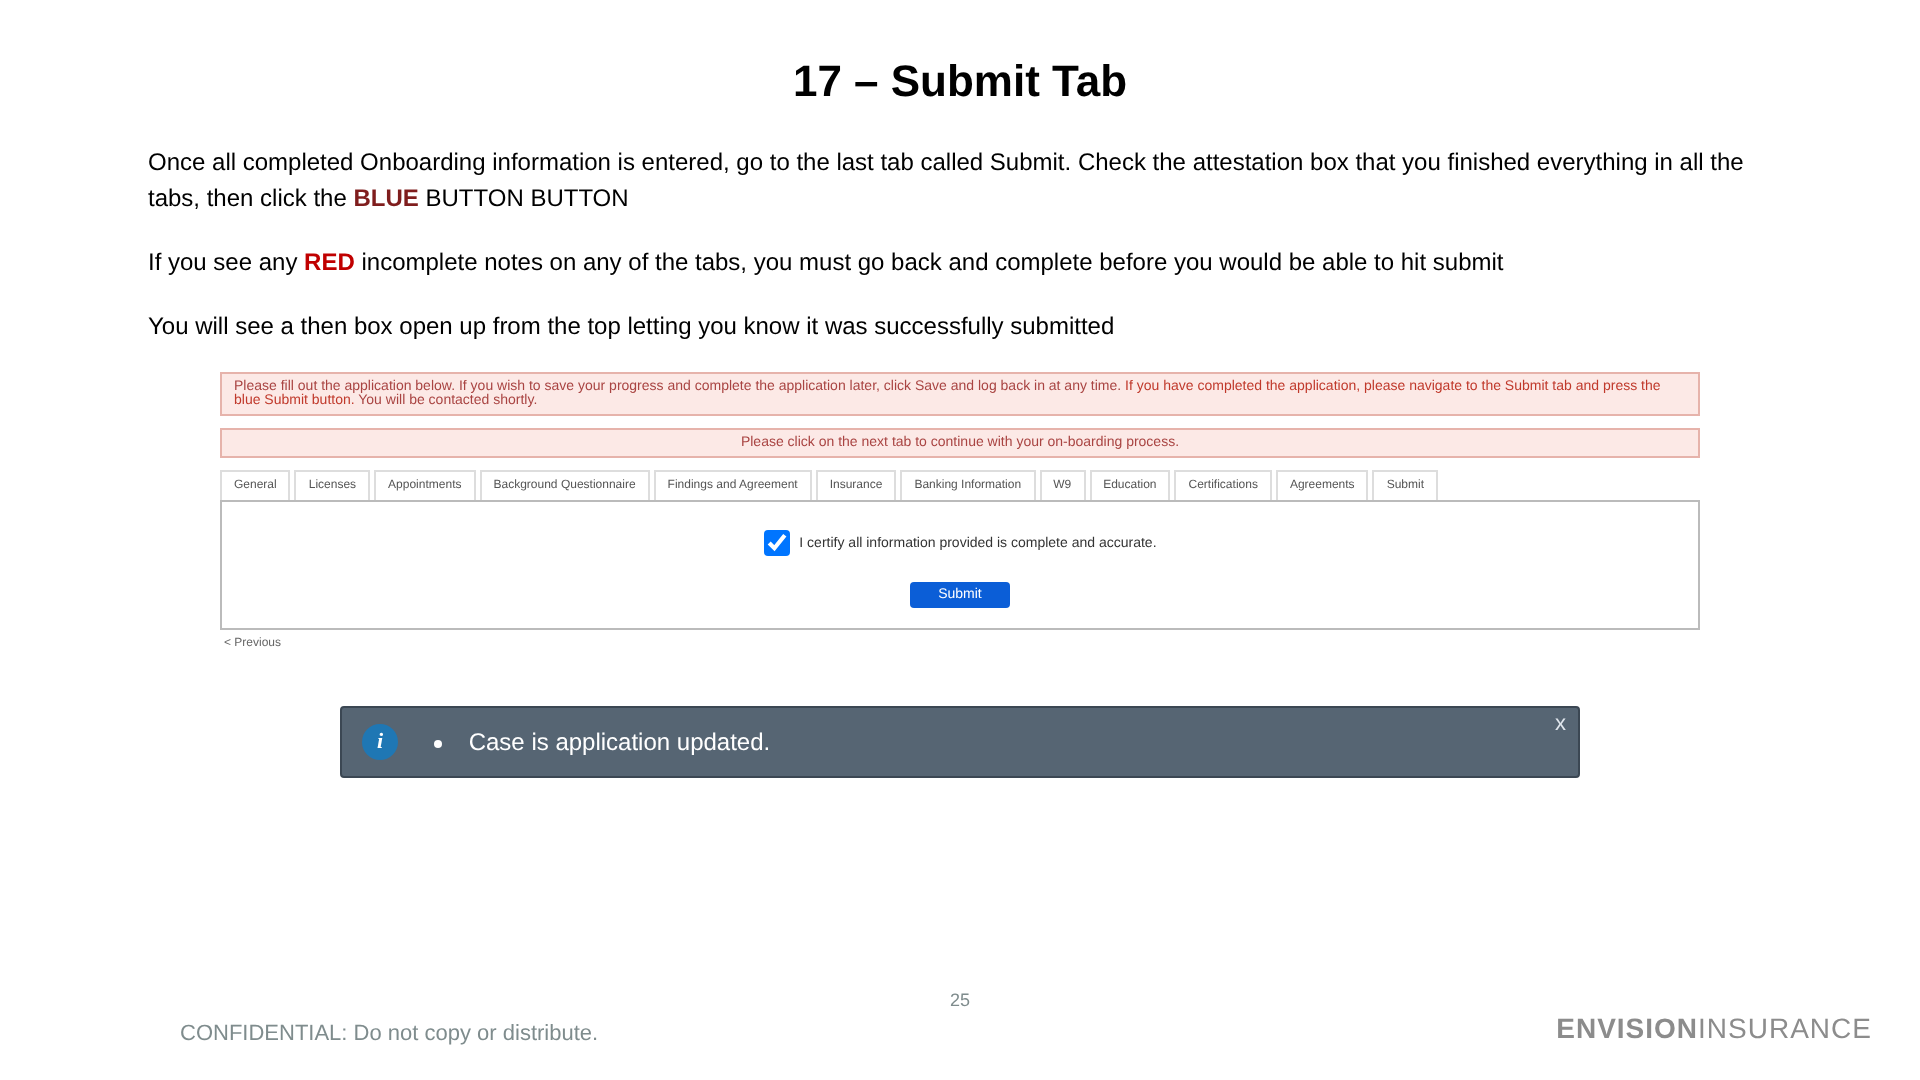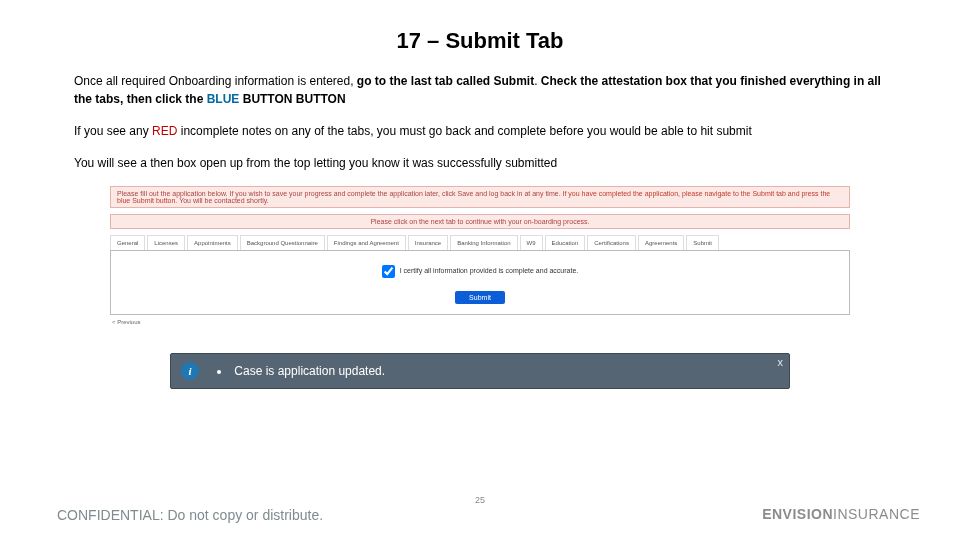--- a/index.html
+++ b/index.html
@@ -1,56 +1,56 @@
 <!DOCTYPE html>
 <html><head>
 <meta charset="utf-8">
 <style>
   * { box-sizing: border-box; margin: 0; padding: 0; }
   html, body { width: 960px; height: 540px; font-family: Arial, Helvetica, sans-serif; background: #fff; color: #000; }
   .slide { position: relative; width: 960px; height: 540px; padding: 28px 74px 0 74px; }
   .title { font-size: 22px; font-weight: 700; text-align: center; margin-bottom: 18px; }
   .body-text { font-size: 12px; line-height: 1.5; margin-bottom: 14px; }
-  .red { color: #c00000; font-weight: 400; }
-  .blue { color: #0369a1; font-weight: 700; }
-  .bold { font-weight: 700; }
+  .red { color: #c00000; font-weight: 700; }
+  .blue { color: #7f1d1d; font-weight: 700; }
+  .bold { font-weight: 400; }
 
   .screenshot { margin: 4px auto 0 auto; width: 740px; font-family: Arial, sans-serif; }
   .banner1 { background: #fce9e6; border: 1px solid #e6b3ab; padding: 3px 6px; font-size: 7px; color: #a94442; text-align: left; margin-bottom: 6px; }
   .banner1 .h1-red { color: #c0392b; }
   .banner2 { background: #fce9e6; border: 1px solid #e6b3ab; padding: 3px 6px; font-size: 7px; color: #a94442; text-align: center; margin-bottom: 6px; }
   .tabstrip { display: flex; border-bottom: 1px solid #bbb; font-size: 6px; color: #555; }
   .tab { padding: 4px 6px; border: 1px solid #ddd; border-bottom: none; background: #fff; margin-right: 2px; white-space: nowrap; }
   .panel { border: 1px solid #bbb; border-top: none; padding: 14px 0 10px 0; }
   .attest-row { text-align: center; font-size: 7px; color: #333; }
   .attest-row input { vertical-align: middle; margin-right: 3px; }
   .submit-row { text-align: center; margin-top: 8px; }
   .submit-btn { display: inline-block; background: #0b5ed7; color: #fff; font-size: 7px; padding: 3px 14px; border-radius: 2px; }
   .prev-row { font-size: 6px; color: #666; padding: 4px 0 0 2px; }
 
   .toast-wrap { margin: 28px auto 0 auto; width: 620px; }
   .toast { position: relative; background: #566573; color: #fff; border: 1px solid #3b4753; padding: 10px 12px 10px 40px; font-size: 12px; border-radius: 2px; }
   .toast .info-circle { position: absolute; left: 10px; top: 50%; transform: translateY(-50%); width: 18px; height: 18px; border-radius: 50%; background: #1f77b4; display: flex; align-items: center; justify-content: center; font-family: Georgia, serif; font-style: italic; font-weight: 700; font-size: 11px; }
   .toast .close-x { position: absolute; right: 6px; top: 2px; font-size: 11px; color: #e0e6ed; }
   .toast .bullet { display: inline-block; width: 4px; height: 4px; border-radius: 50%; background: #fff; vertical-align: middle; margin: 0 10px 0 6px; }
 
-  .footer { position: absolute; left: 57px; bottom: 16px; font-size: 14px; color: #7f8c8d; line-height: 1.3; text-align: center; }
+  .footer { position: absolute; left: 90px; bottom: 16px; font-size: 11px; color: #7f8c8d; line-height: 1.3; text-align: center; }
   .pagenum { position: absolute; left: 50%; bottom: 35px; transform: translateX(-50%); font-size: 9px; color: #7f8c8d; }
-  .brand { position: absolute; right: 40px; bottom: 18px; font-size: 14px; letter-spacing: 0.5px; color: #8c8c8c; }
+  .brand { position: absolute; right: 24px; bottom: 18px; font-size: 14px; letter-spacing: 0.5px; color: #8c8c8c; }
   .brand .env { font-weight: 700; }
   .brand .ins { font-weight: 300; }
 </style>
 </head>
 <body>
 
 <div class="slide">
   <div class="title">17 – Submit Tab</div>
 
   <p class="body-text">
-    <span>Once all required Onboarding information is entered, </span><span class="bold">go to the last tab called Submit</span><span>.  </span><span class="bold">Check the attestation box that you finished everything in all the tabs, then click the </span><span class="blue">BLUE</span><span class="bold"> BUTTON BUTTON</span>
+    <span>Once all completed Onboarding information is entered, </span><span class="bold">go to the last tab called Submit</span><span>.  </span><span class="bold">Check the attestation box that you finished everything in all the tabs, then click the </span><span class="blue">BLUE</span><span class="bold"> BUTTON BUTTON</span>
   </p>
 
   <p class="body-text">
     <span>If you see any </span><span class="red">RED</span><span> incomplete notes on any of the tabs, you must go back and complete before you would be able to hit submit</span>
   </p>
 
   <p class="body-text">You will see a then box open up from the top letting you know it was successfully  submitted</p>
 
   <div class="screenshot">
     <div class="banner1">

